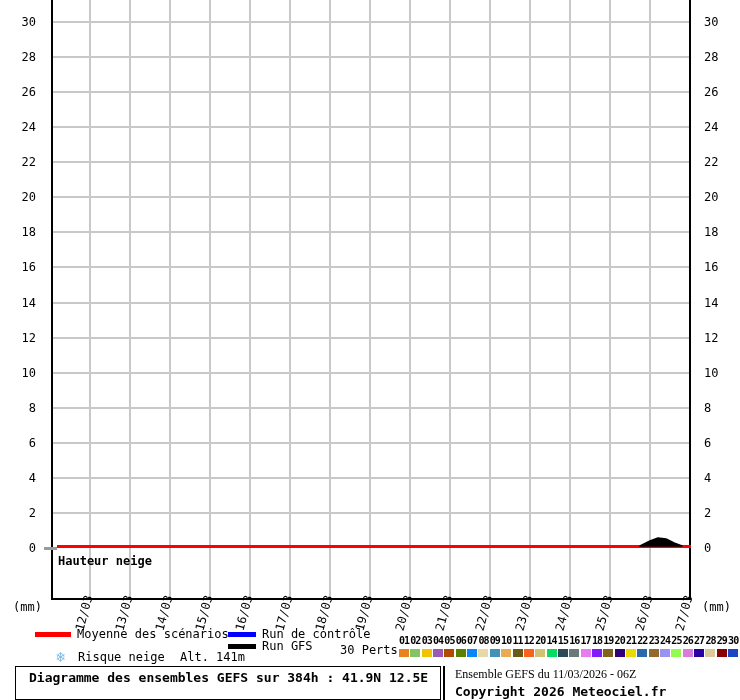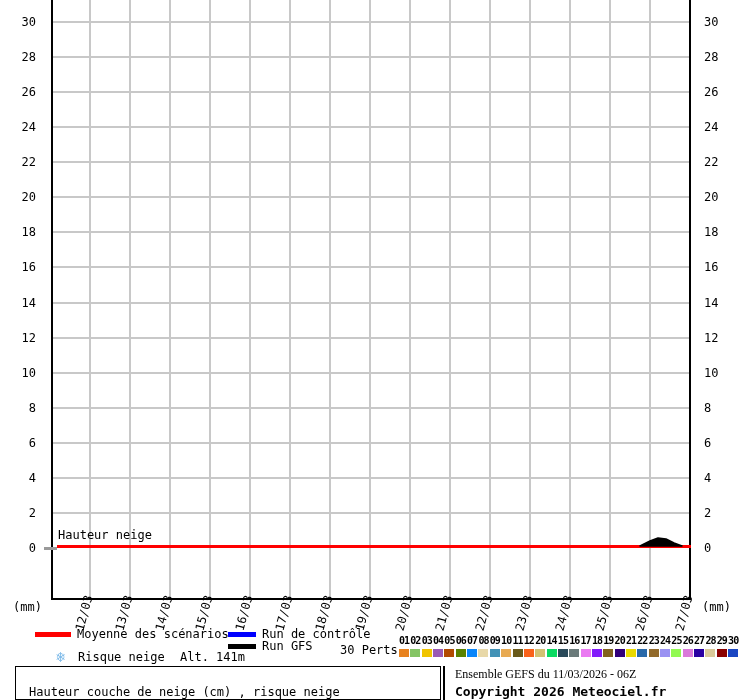--- a/index.html
+++ b/index.html
@@ -118,21 +118,21 @@
       <div class="xtick" style="left: 644px; top: 613px;">26/03</div>
       <div class="xtick" style="left: 684px; top: 613px;">27/03</div>
     </div>
 
   <div class="axis" style="left:51px;top:0;width:2px;height:600px;"></div>
   <div class="axis" style="left:689px;top:0;width:2px;height:600px;"></div>
   <div class="axis" style="left:51px;top:598px;width:640px;height:2px;"></div>
 
   <div id="zero-tick" style="left:44px;top:547px;width:13px;"></div>
   <div id="zero-line" style="left:57px;top:545px;width:634px;"></div>
-  <div id="hauteur-label" style="left:58px;top:529px;">Hauteur neige</div>
+  <div id="hauteur-label" style="left:58px;top:555px;font-weight:bold;">Hauteur neige</div>
 
   <svg id="snow-bump" style="left:632px;top:528px;" width="60" height="20" viewBox="0 0 60 20">
     <path d="M8 18 L18 13 L26 10 L34 11 L42 15 L50 18 Z" fill="#000" stroke="#000" stroke-width="1.5" stroke-linejoin="round"></path>
   </svg>
 
   <div class="unit" style="left:13px;top:601px;">(mm)</div>
   <div class="unit" style="left:702px;top:601px;">(mm)</div>
 
   <div class="leg-line" style="left:35px;top:632px;width:36px;background:var(--mean,#f00);"></div>
   <div class="leg-text" style="left:77px;top:628px;">Moyenne des scénarios</div>
@@ -266,19 +266,19 @@
         <div class="pert-num">29</div>
         <div class="pert-sq" style="background: rgb(138, 0, 0);"></div>
       </div>
       <div class="pert-item" style="left: 329.15px; top: 0px;">
         <div class="pert-num">30</div>
         <div class="pert-sq" style="background: rgb(26, 70, 194);"></div>
       </div>
     </div>
 
   <div id="footer-box">
-    <div id="footer-sub">Hauteur couche de neige (cm) , risque neige</div>
+    <div id="footer-title">Diagramme des ensembles GEFS sur 384h : 41.9N 12.5E</div>
   </div>
   <div id="footer-divider"></div>
   <div id="run-info">Ensemble GEFS du 11/03/2026 - 06Z</div>
   <div id="copyright">Copyright 2026 Meteociel.fr</div>
 
 </div>
 
 </body></html>

